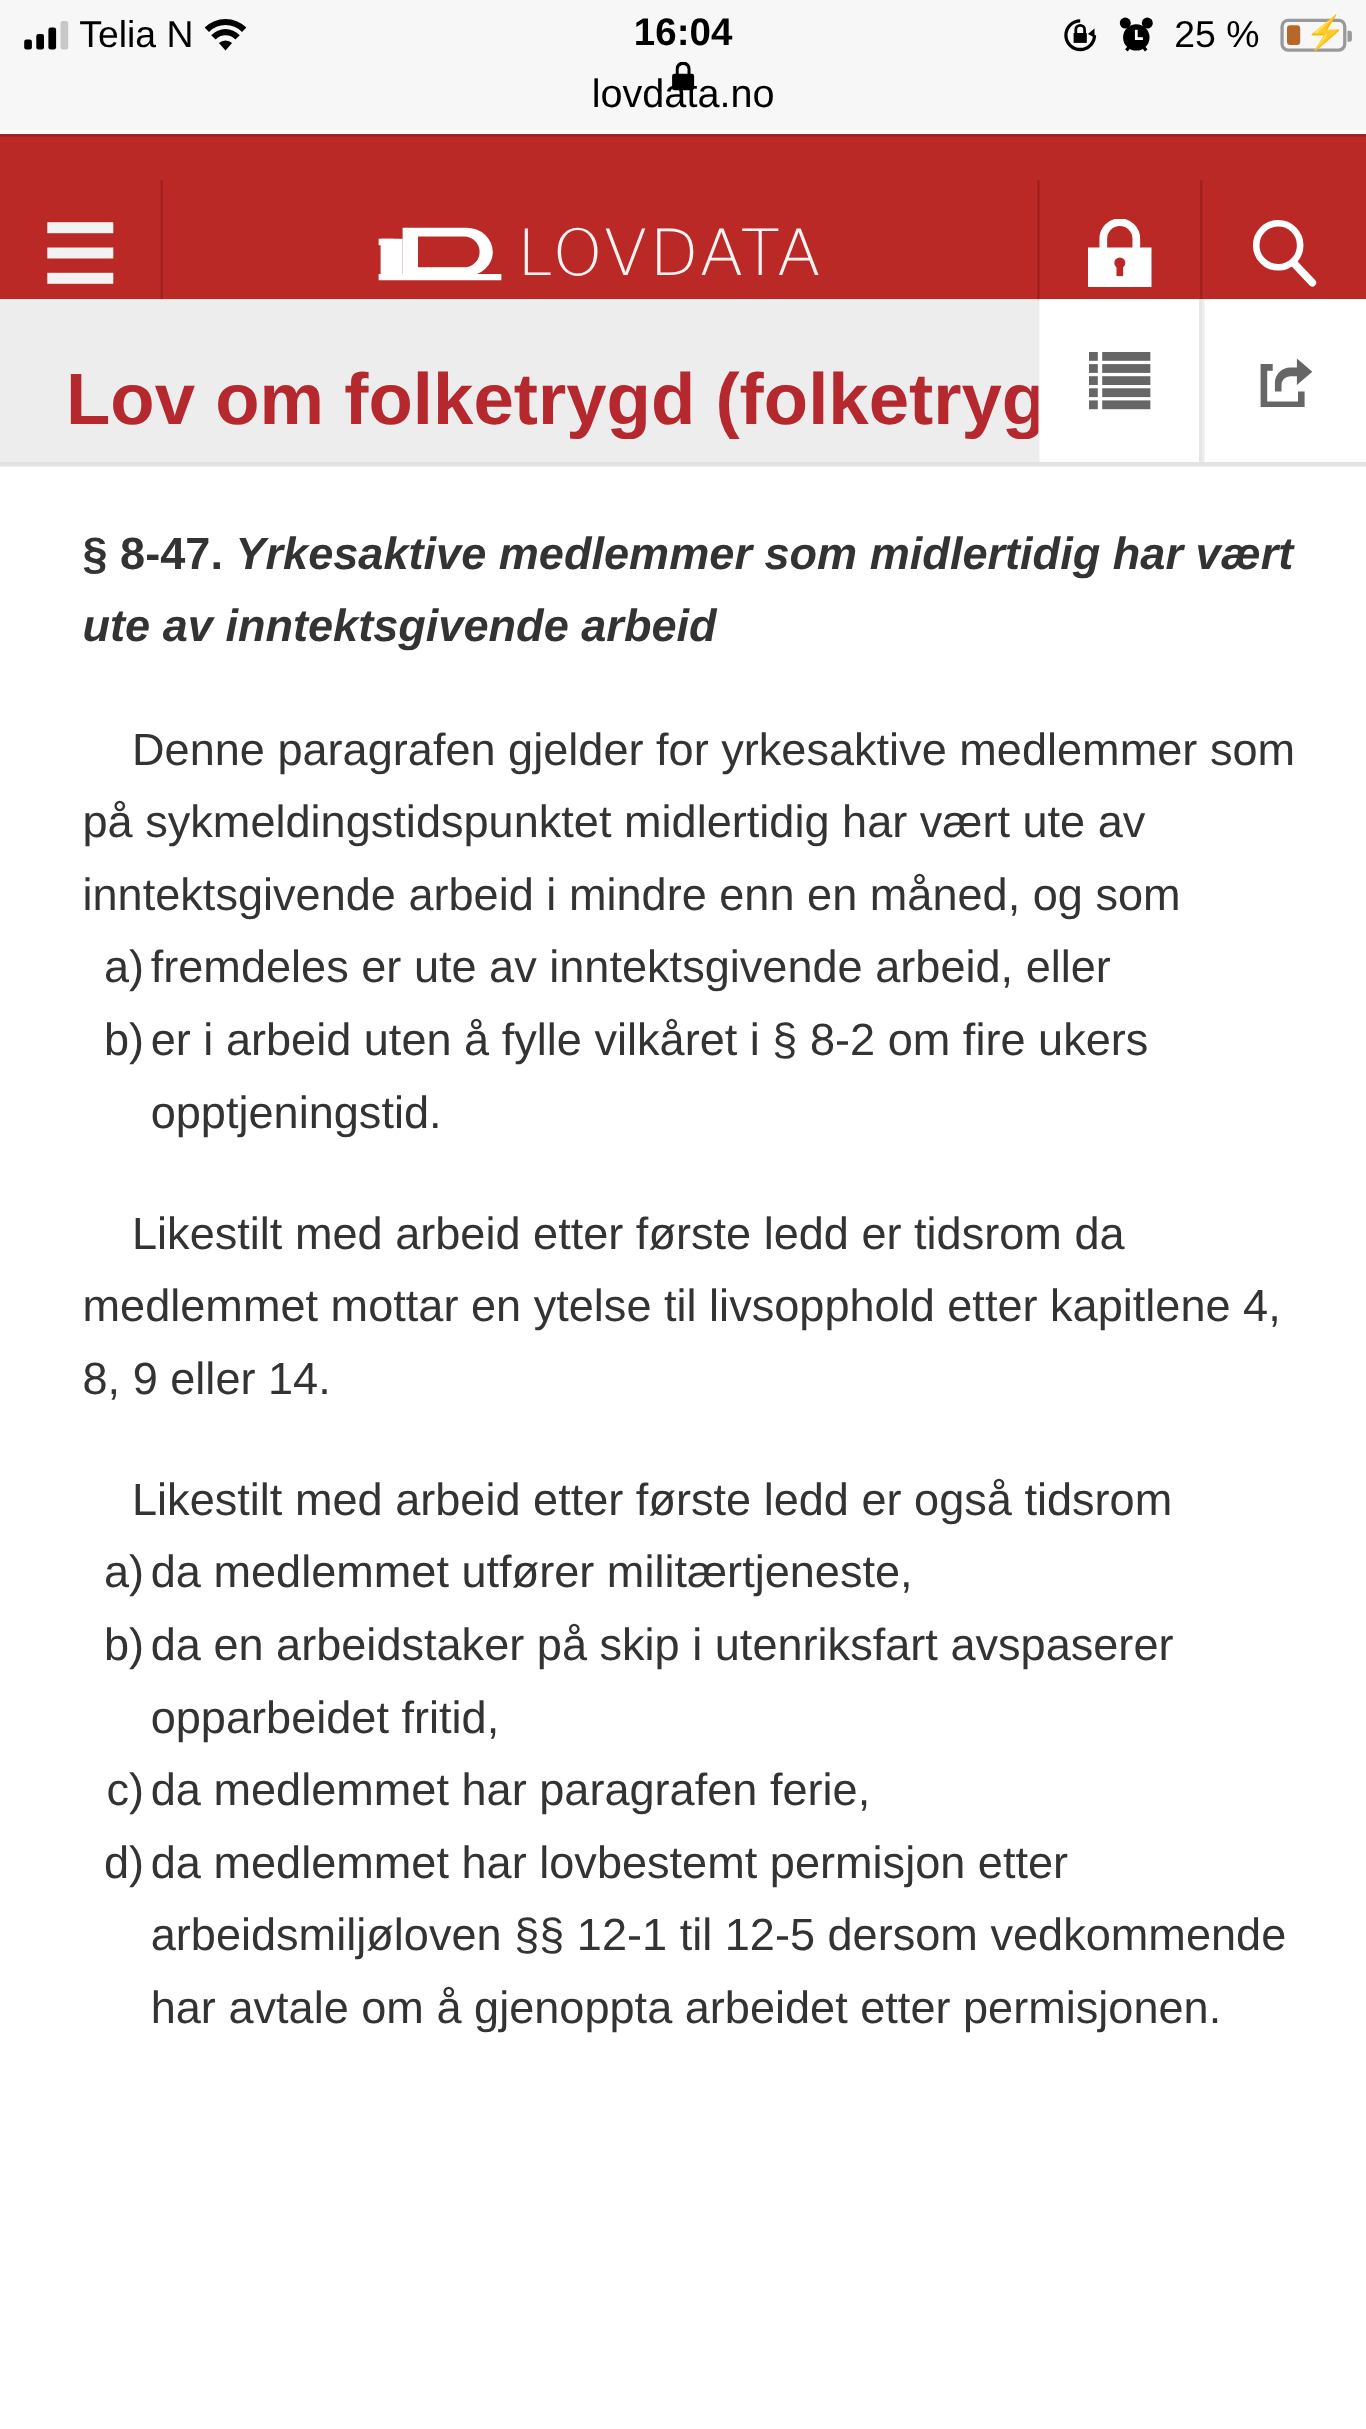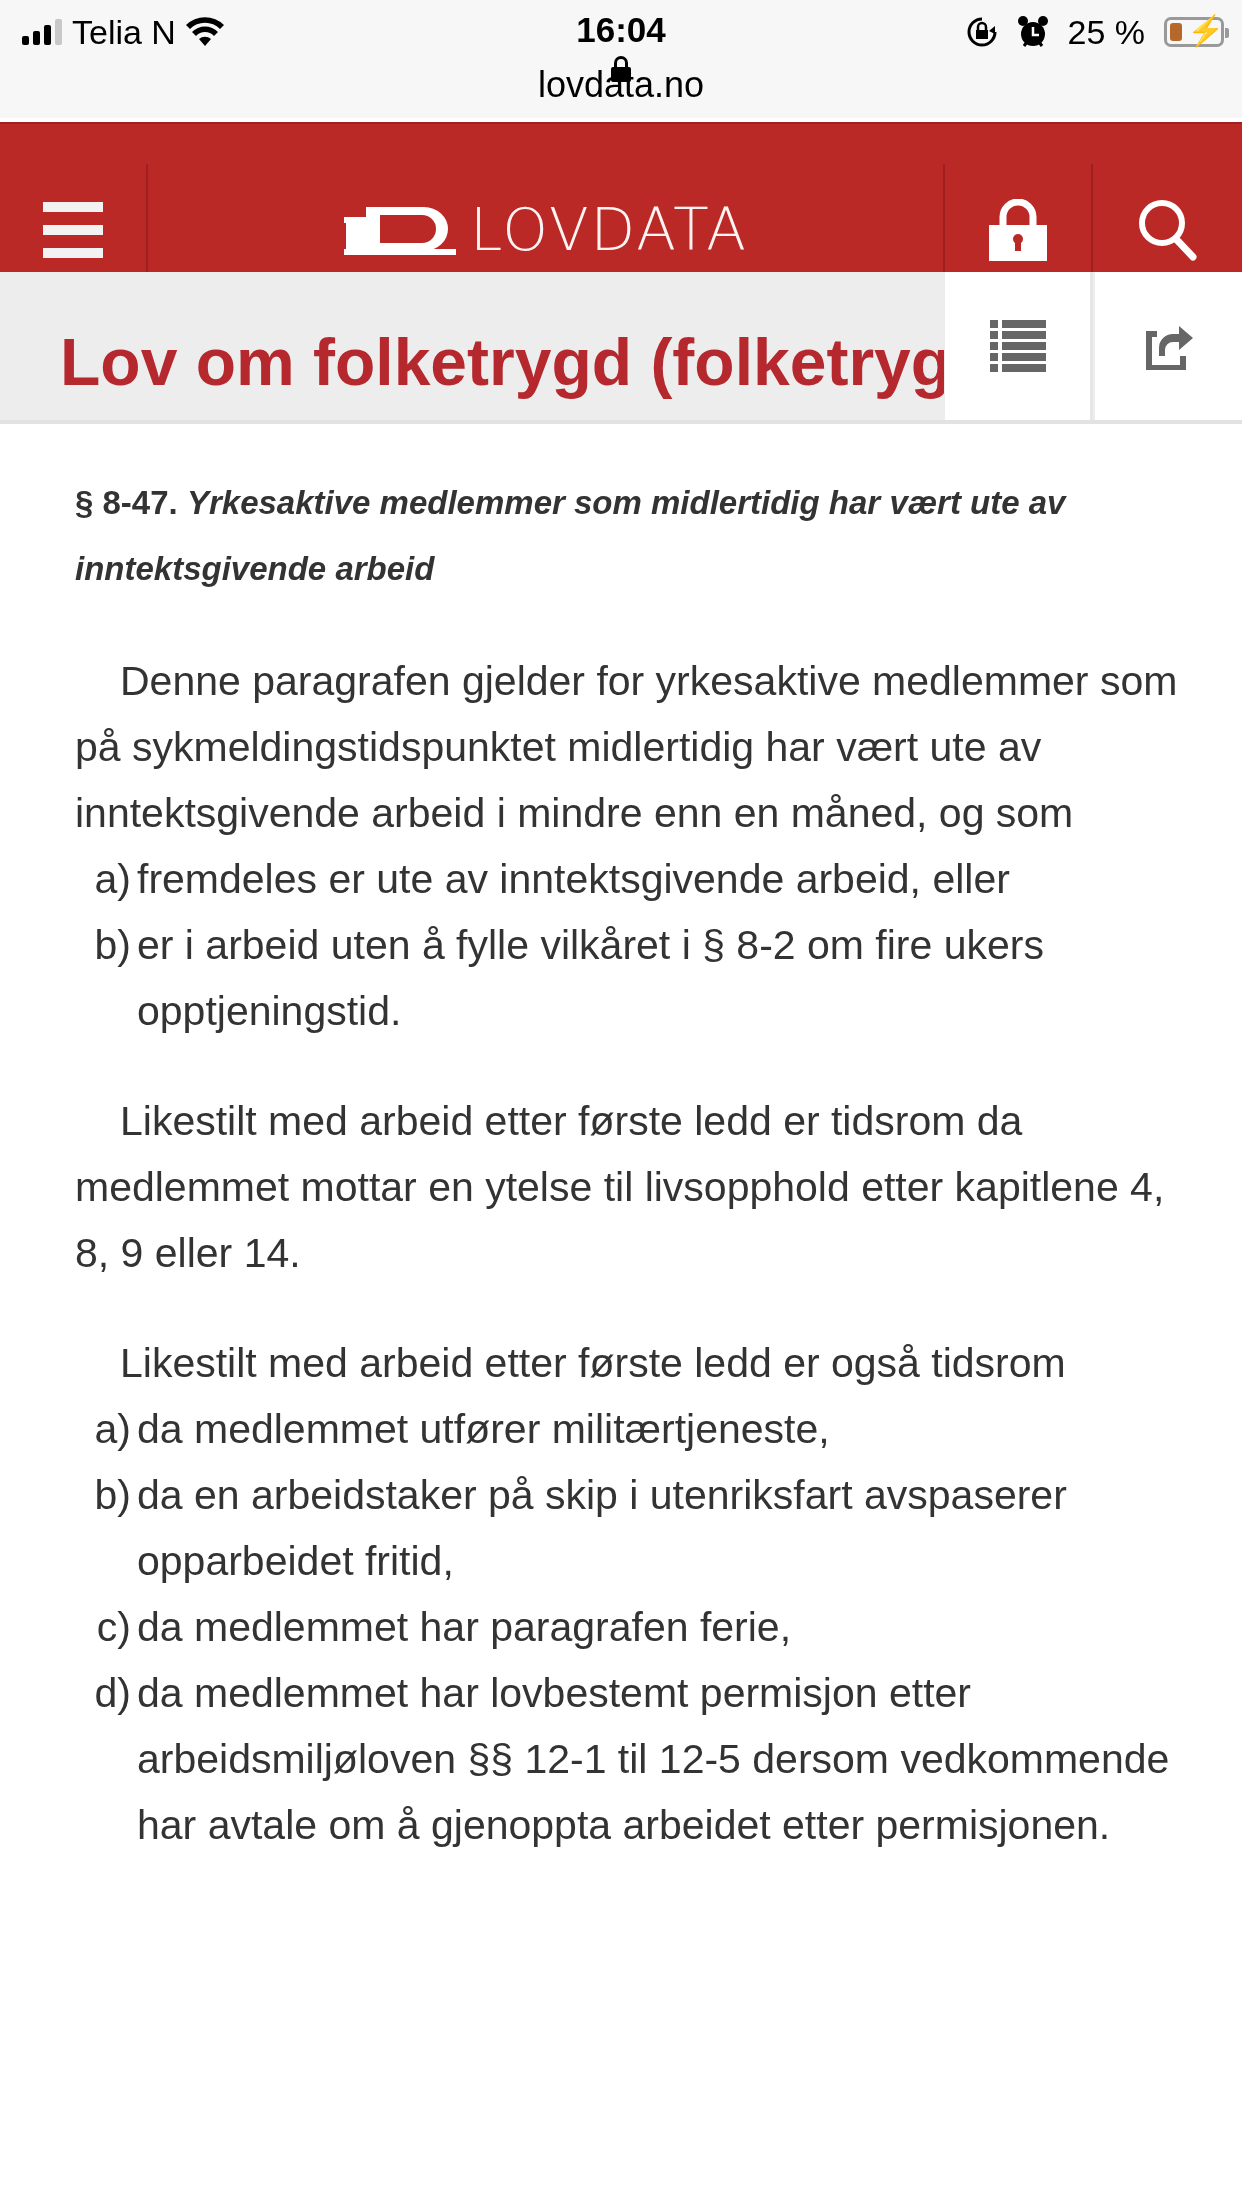--- a/index.html
+++ b/index.html
@@ -36,21 +36,21 @@
 
   
   .titlebar { position: absolute; left: 0; top: 272px; width: 1242px; height: 152px; background: #ededed; border-bottom: 4px solid #e2e2e2; }
   .page-title { position: absolute; left: 60px; top: 54px; width: 884px; overflow: hidden; white-space: nowrap; font-size: 66px; font-weight: bold; color: #b5282e; line-height: 1.1; }
   .tool-btn { position: absolute; top: 0; height: 148px; background: #fff; display: flex; align-items: center; justify-content: center; }
   .toc-btn { left: 945px; width: 148px; border-right: 3px solid #e6e6e6; }
   .share-btn { left: 1095px; width: 147px; }
 
   
   .content { position: absolute; left: 75px; top: 470px; width: 1120px; }
-  .section-heading { font-size: 33px; line-height: 66px; color: #333; font-weight: bold; }
+  .section-heading { font-size: 41px; line-height: 66px; color: #333; font-weight: bold; }
   .section-heading .num { font-style: normal; }
   .section-heading .ttl { font-style: italic; }
   .para { font-size: 41px; line-height: 66px; color: #333; margin-top: 44px; }
   .para .first { text-indent: 45px; }
   .list-item { display: flex; }
   .list-item .lbl { width: 62px; flex: none; text-align: right; padding-right: 6px; }
   .list-item .txt { flex: 1; }
 </style>
 </head>
 <body>

